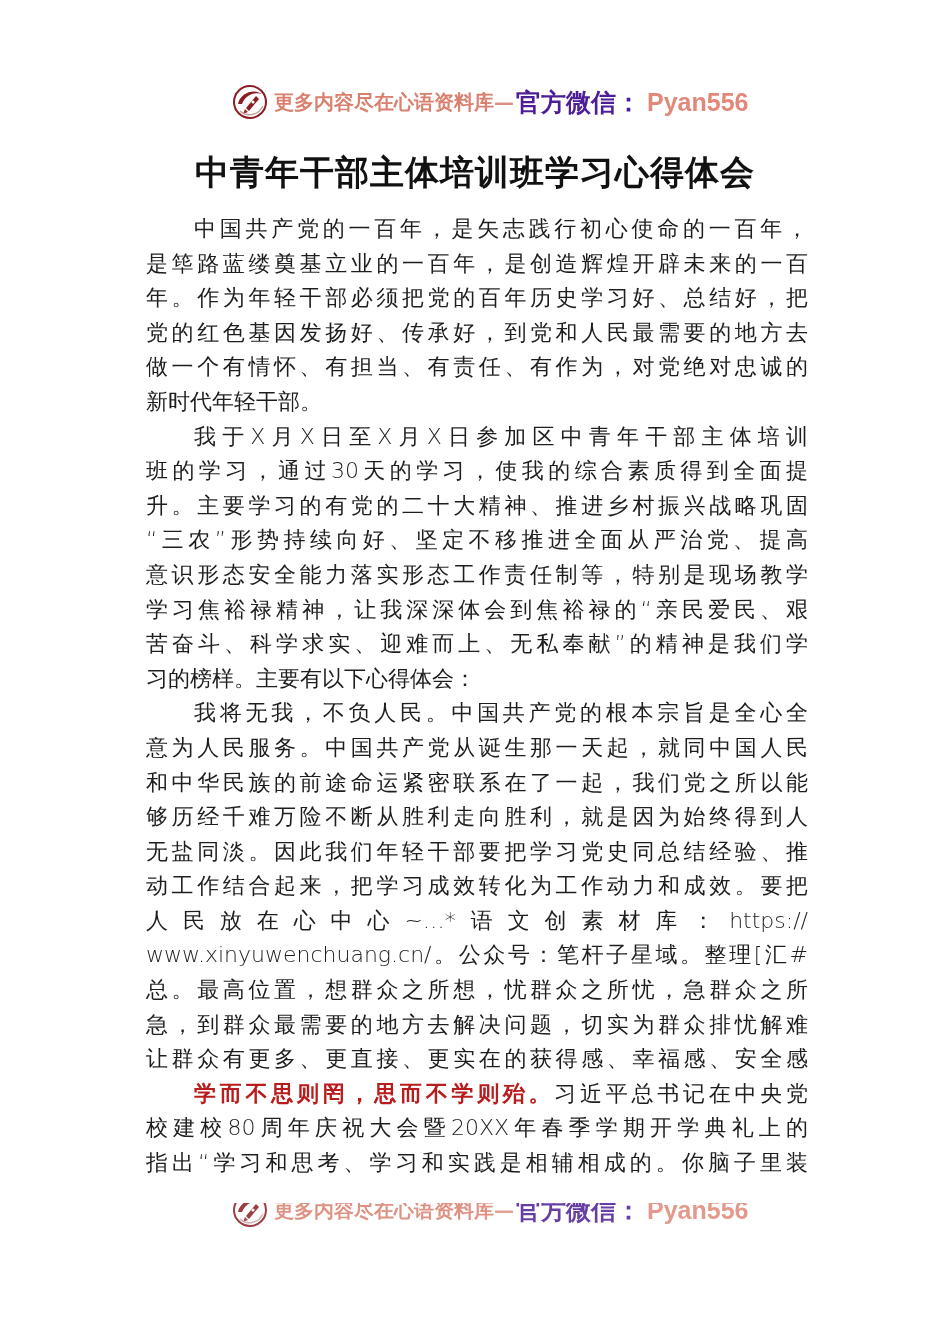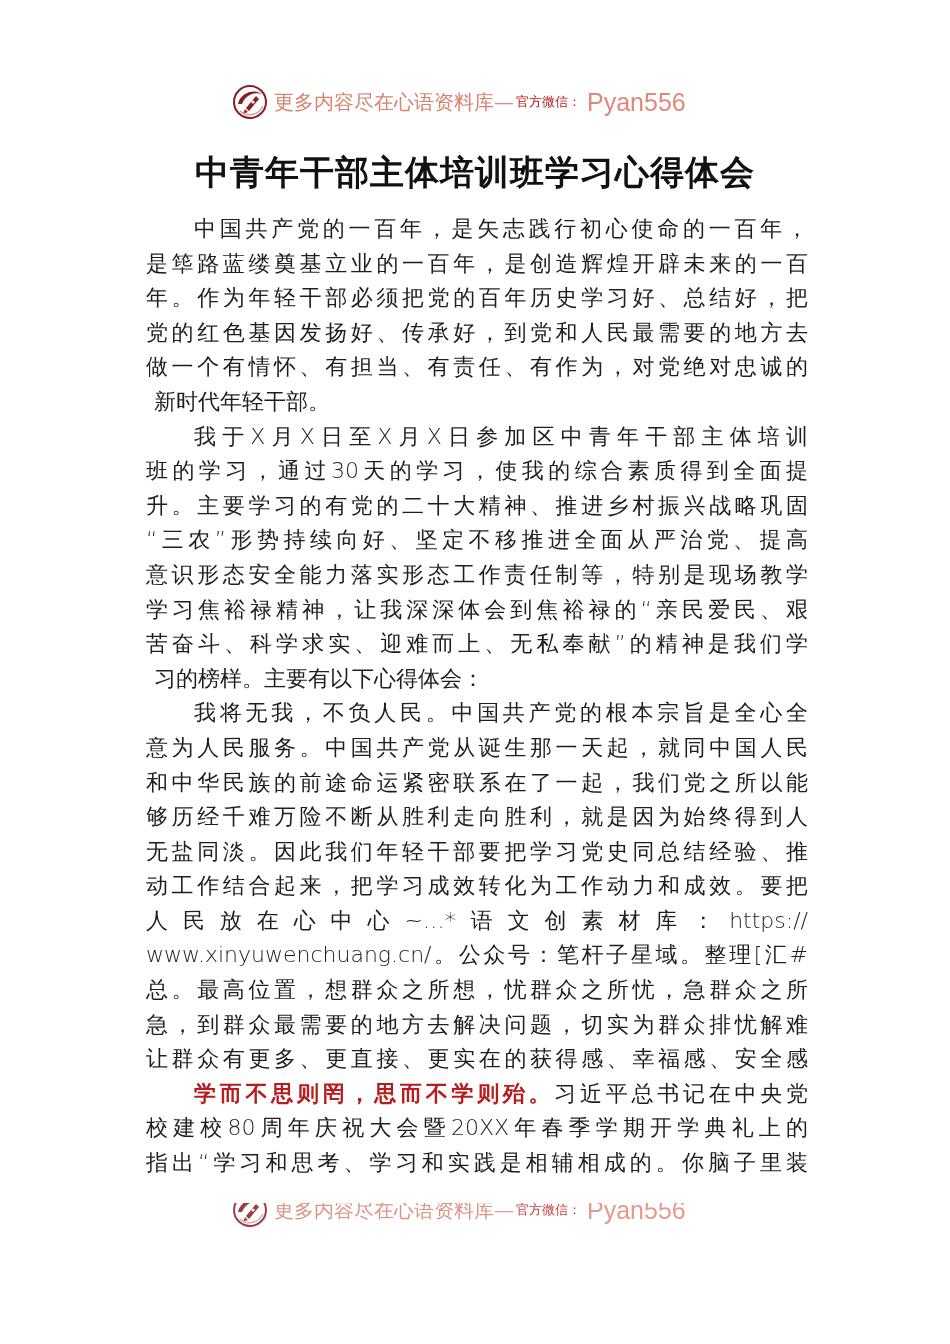--- a/index.html
+++ b/index.html
@@ -15,20 +15,21 @@
       font-family: "DejaVu Serif", "Liberation Serif", serif;
       color: #1a1a1a;
     }
     .banner {
       position: absolute;
       left: 232px;
       top: 82px;
       height: 40px;
       display: flex;
       white-space: nowrap;
+      font-weight: bold;
     }
     .banner.footer {
       top: 1203px;
       height: 28px;
       overflow: hidden;
       opacity: 0.85;
     }
     .banner.footer .banner-inner {
       margin-top: -14px;
     }
@@ -47,22 +48,22 @@
       font-size: 20px;
       color: #d9806f;
       letter-spacing: 0px;
     }
     .banner-dash {
       color: #d98f82;
       font-size: 20px;
     }
     .banner-text-wx {
       font-family: "DejaVu Sans", "Liberation Sans", sans-serif;
-      font-size: 13px;
-      color: #b91c1c;
+      font-size: 25px;
+      color: #4c1d95;
       margin-left: 2px;
     }
     .banner-text-id {
       font-family: "Liberation Sans", sans-serif;
       font-size: 25px;
       color: #e0887a;
       margin-left: 6px;
     }
     .title {
       position: absolute;
@@ -101,21 +102,20 @@
       text-align-last: justify;
       text-indent: 0;
       white-space: nowrap;
       overflow: hidden;
     }
     .para .line.first {
       padding-left: 48px;
     }
     .para .line.last {
       text-align-last: left;
-      margin-left: 8px;
     }
     .strong {
       font-weight: bold;
       font-family: "DejaVu Sans", "Liberation Sans", sans-serif;
       color: #b91c1c;
     }
   </style>
 </head>
 <body>
 

